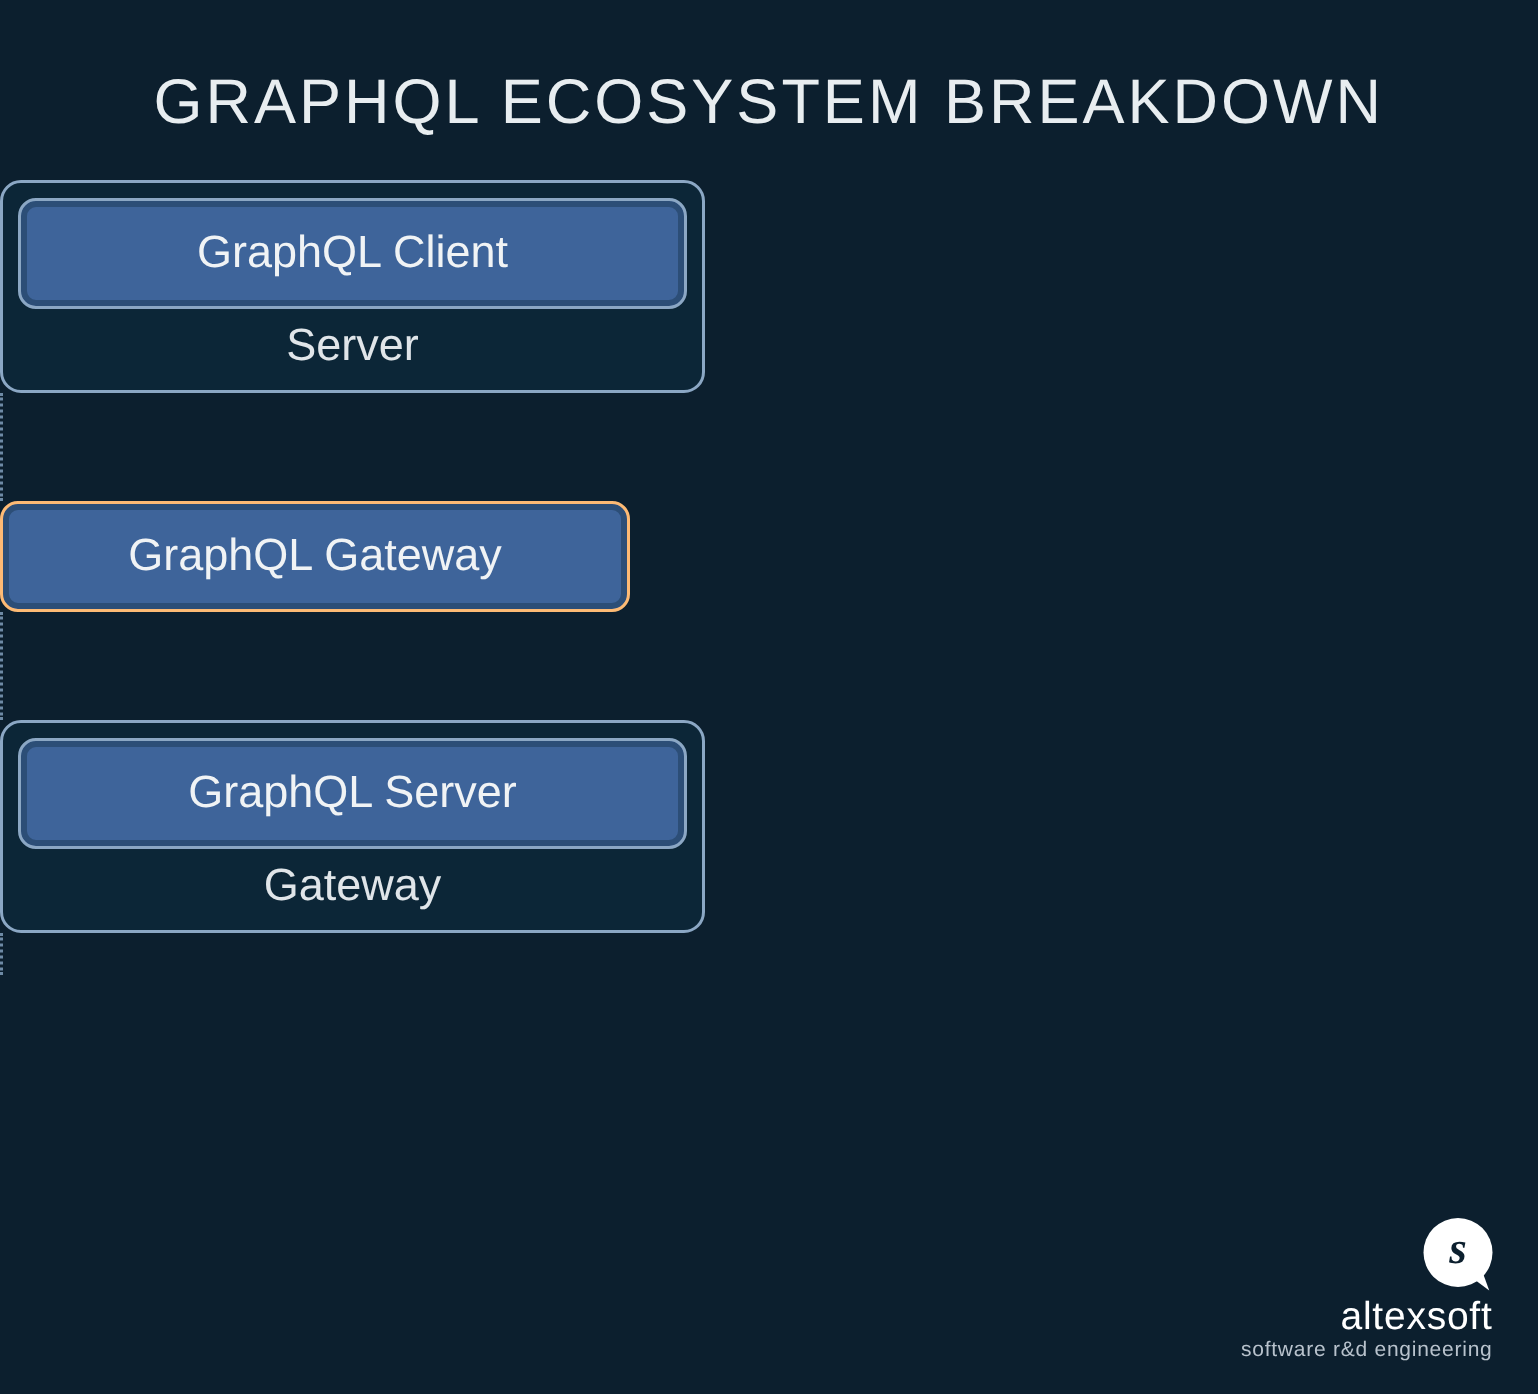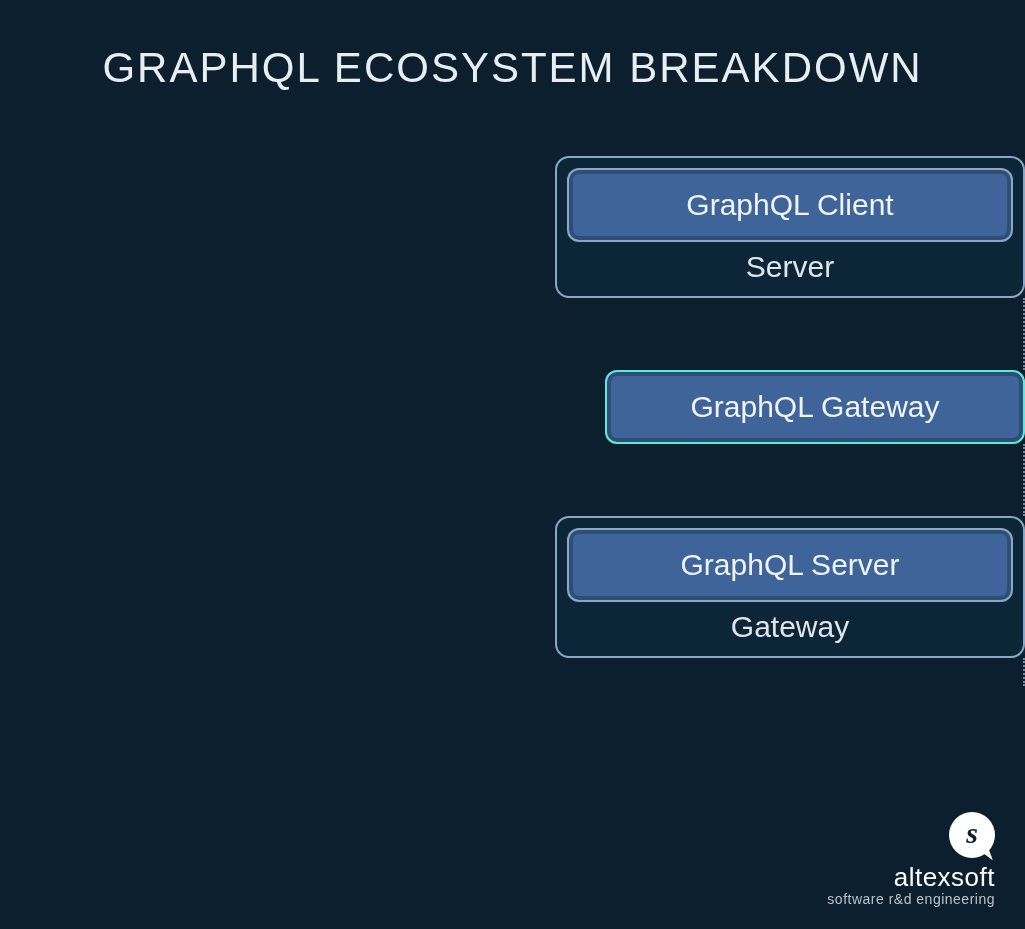--- a/index.html
+++ b/index.html
@@ -17,23 +17,22 @@
     font-size: 42px;
     font-weight: 400;
     letter-spacing: 2px;
     padding-top: 44px;
     padding-bottom: 28px;
     color: #e8edf0;
   }
   .diagram {
     display: flex;
     flex-direction: column;
-    align-items: flex-end;
+    align-items: flex-start;
     position: relative;
-    margin-top: 36px;
   }
   .outer-box {
     width: 470px;
     border: 2px solid #8ba7c4;
     border-radius: 14px;
     background: #0c2637;
     padding: 10px 10px 8px 10px;
     text-align: center;
     position: relative;
     z-index: 2;
@@ -48,21 +47,21 @@
     padding: 18px 0;
     box-shadow: inset 0 0 0 4px rgba(12,38,55,0.35);
   }
   .caption {
     font-size: 30px;
     color: #e0e5e9;
     padding: 8px 0 4px 0;
   }
   .solo-box {
     width: 420px;
-    border: 2px solid #5eead4;
+    border: 2px solid #fdba74;
     border-radius: 12px;
     background: #3e649a;
     color: #f0f3f5;
     font-size: 30px;
     font-weight: 400;
     padding: 18px 0;
     text-align: center;
     position: relative;
     z-index: 2;
     box-shadow: inset 0 0 0 4px rgba(12,38,55,0.35);

